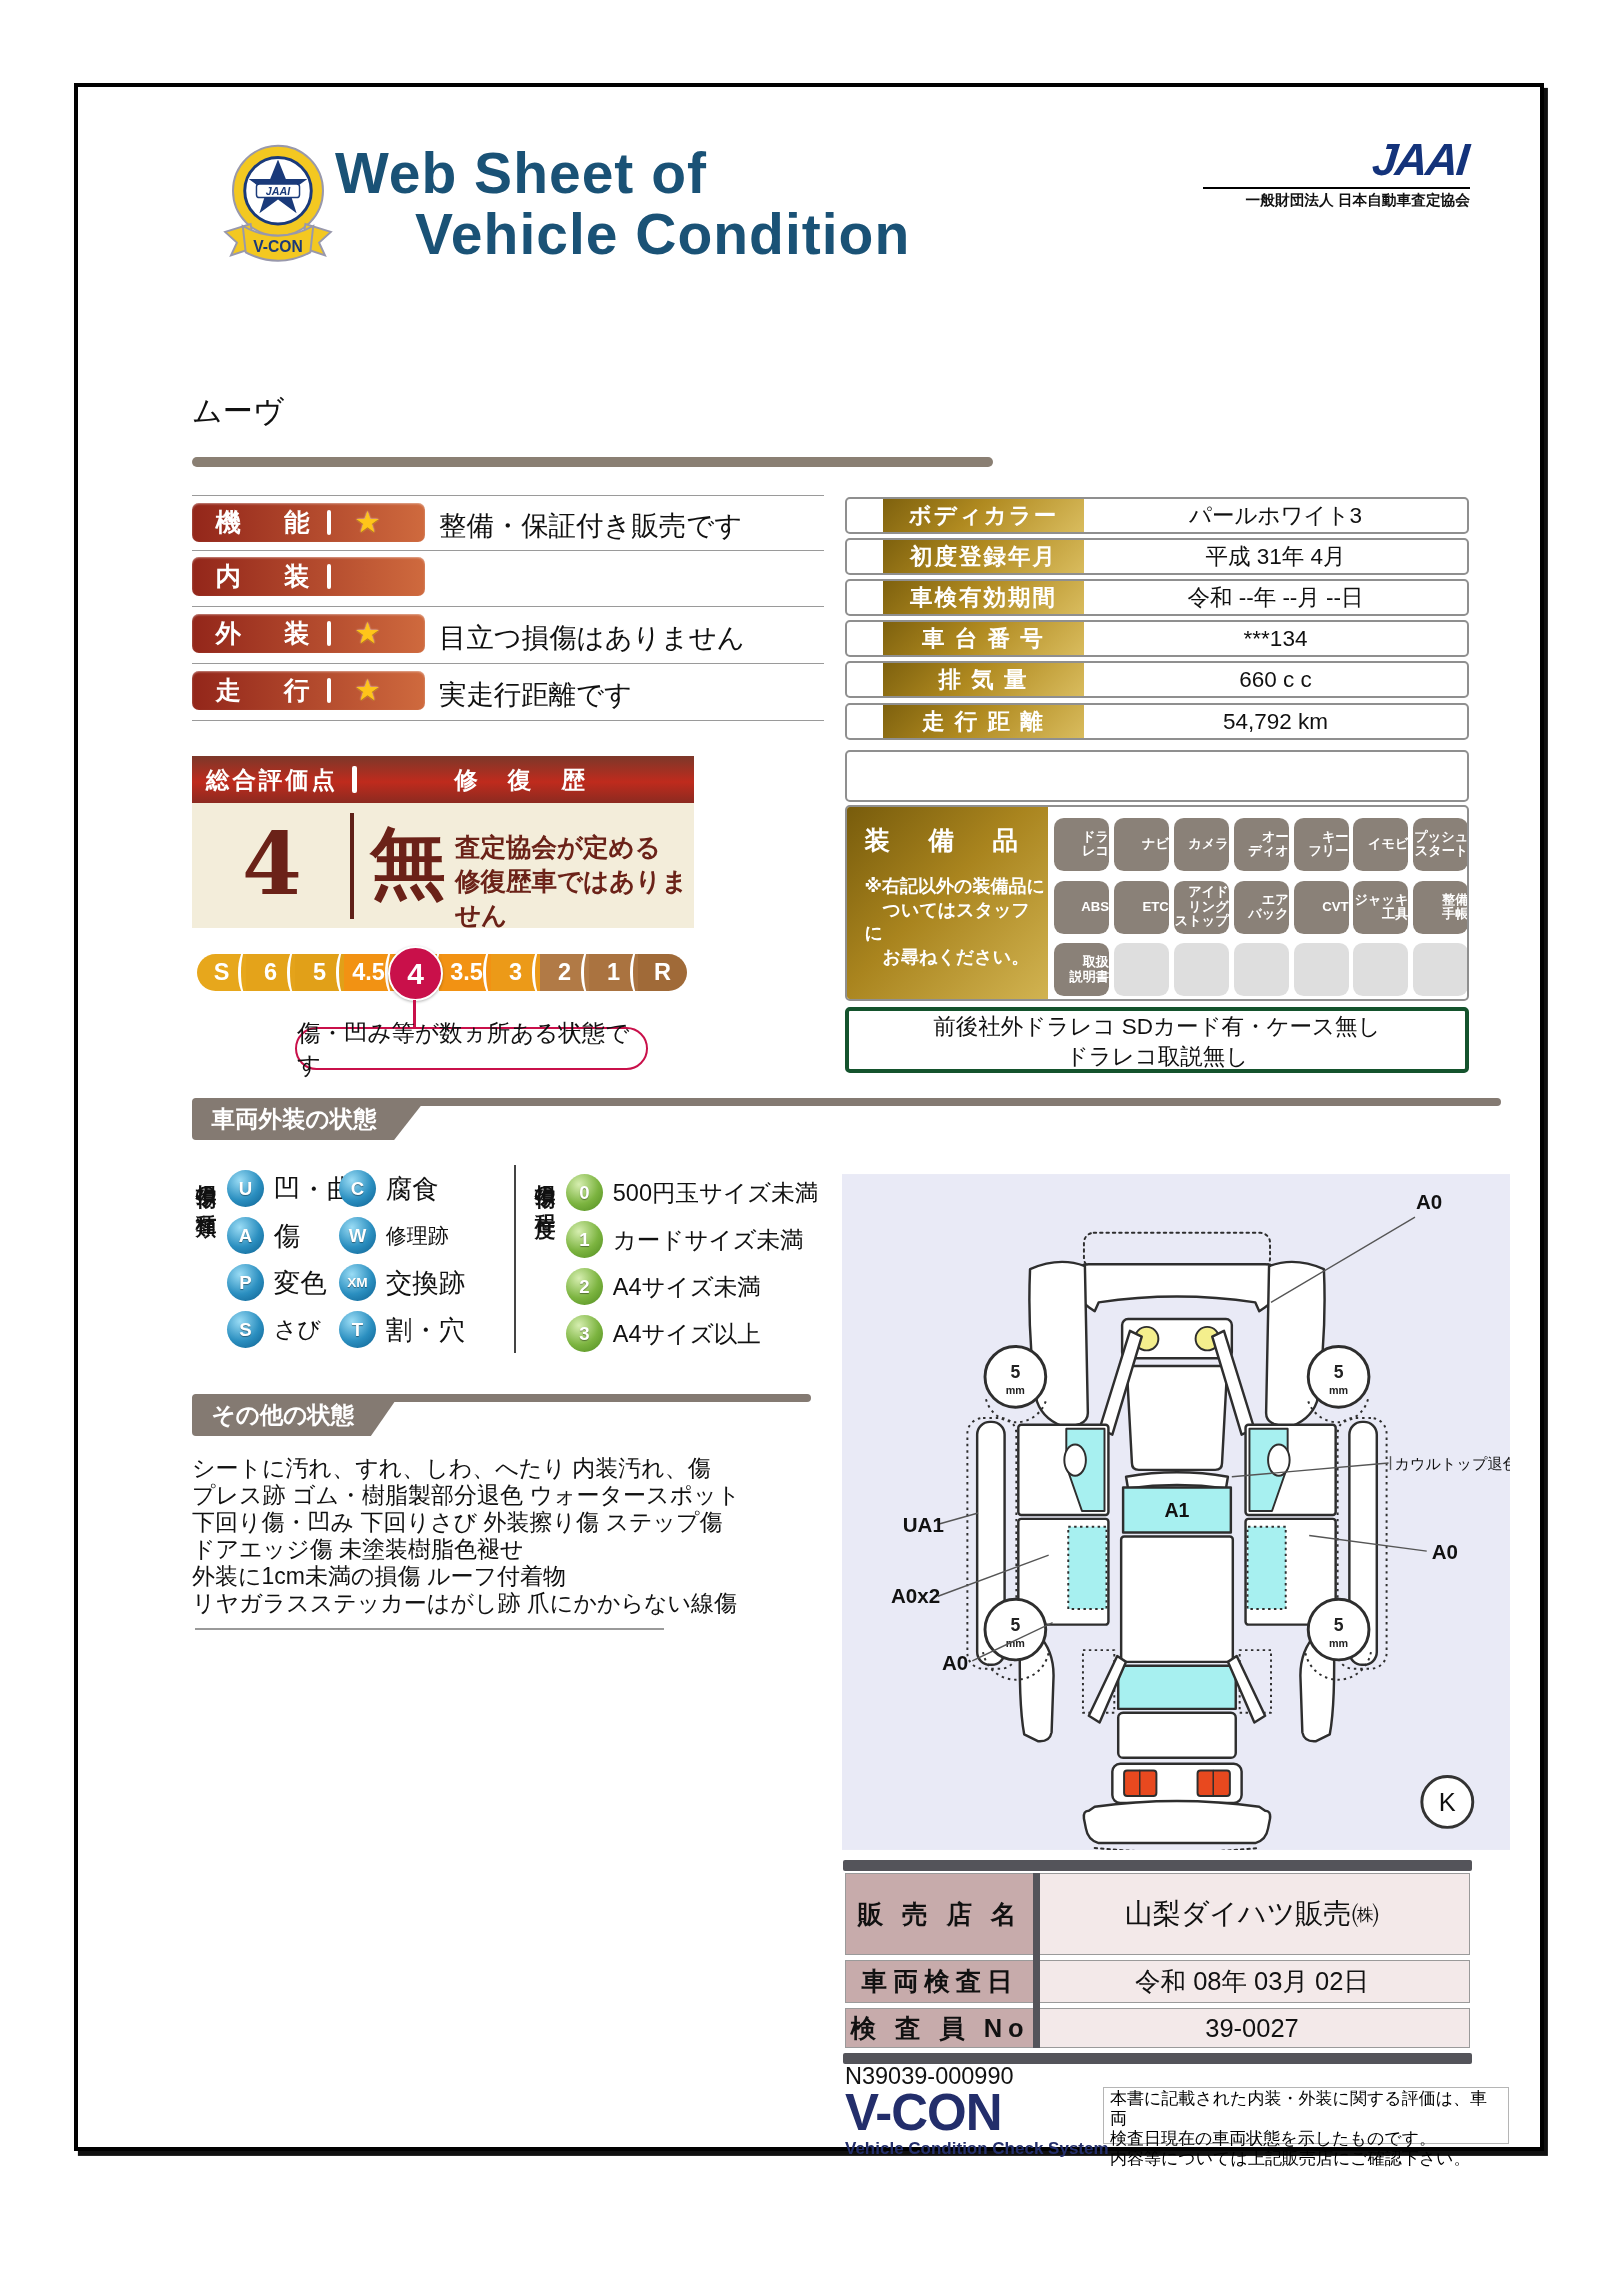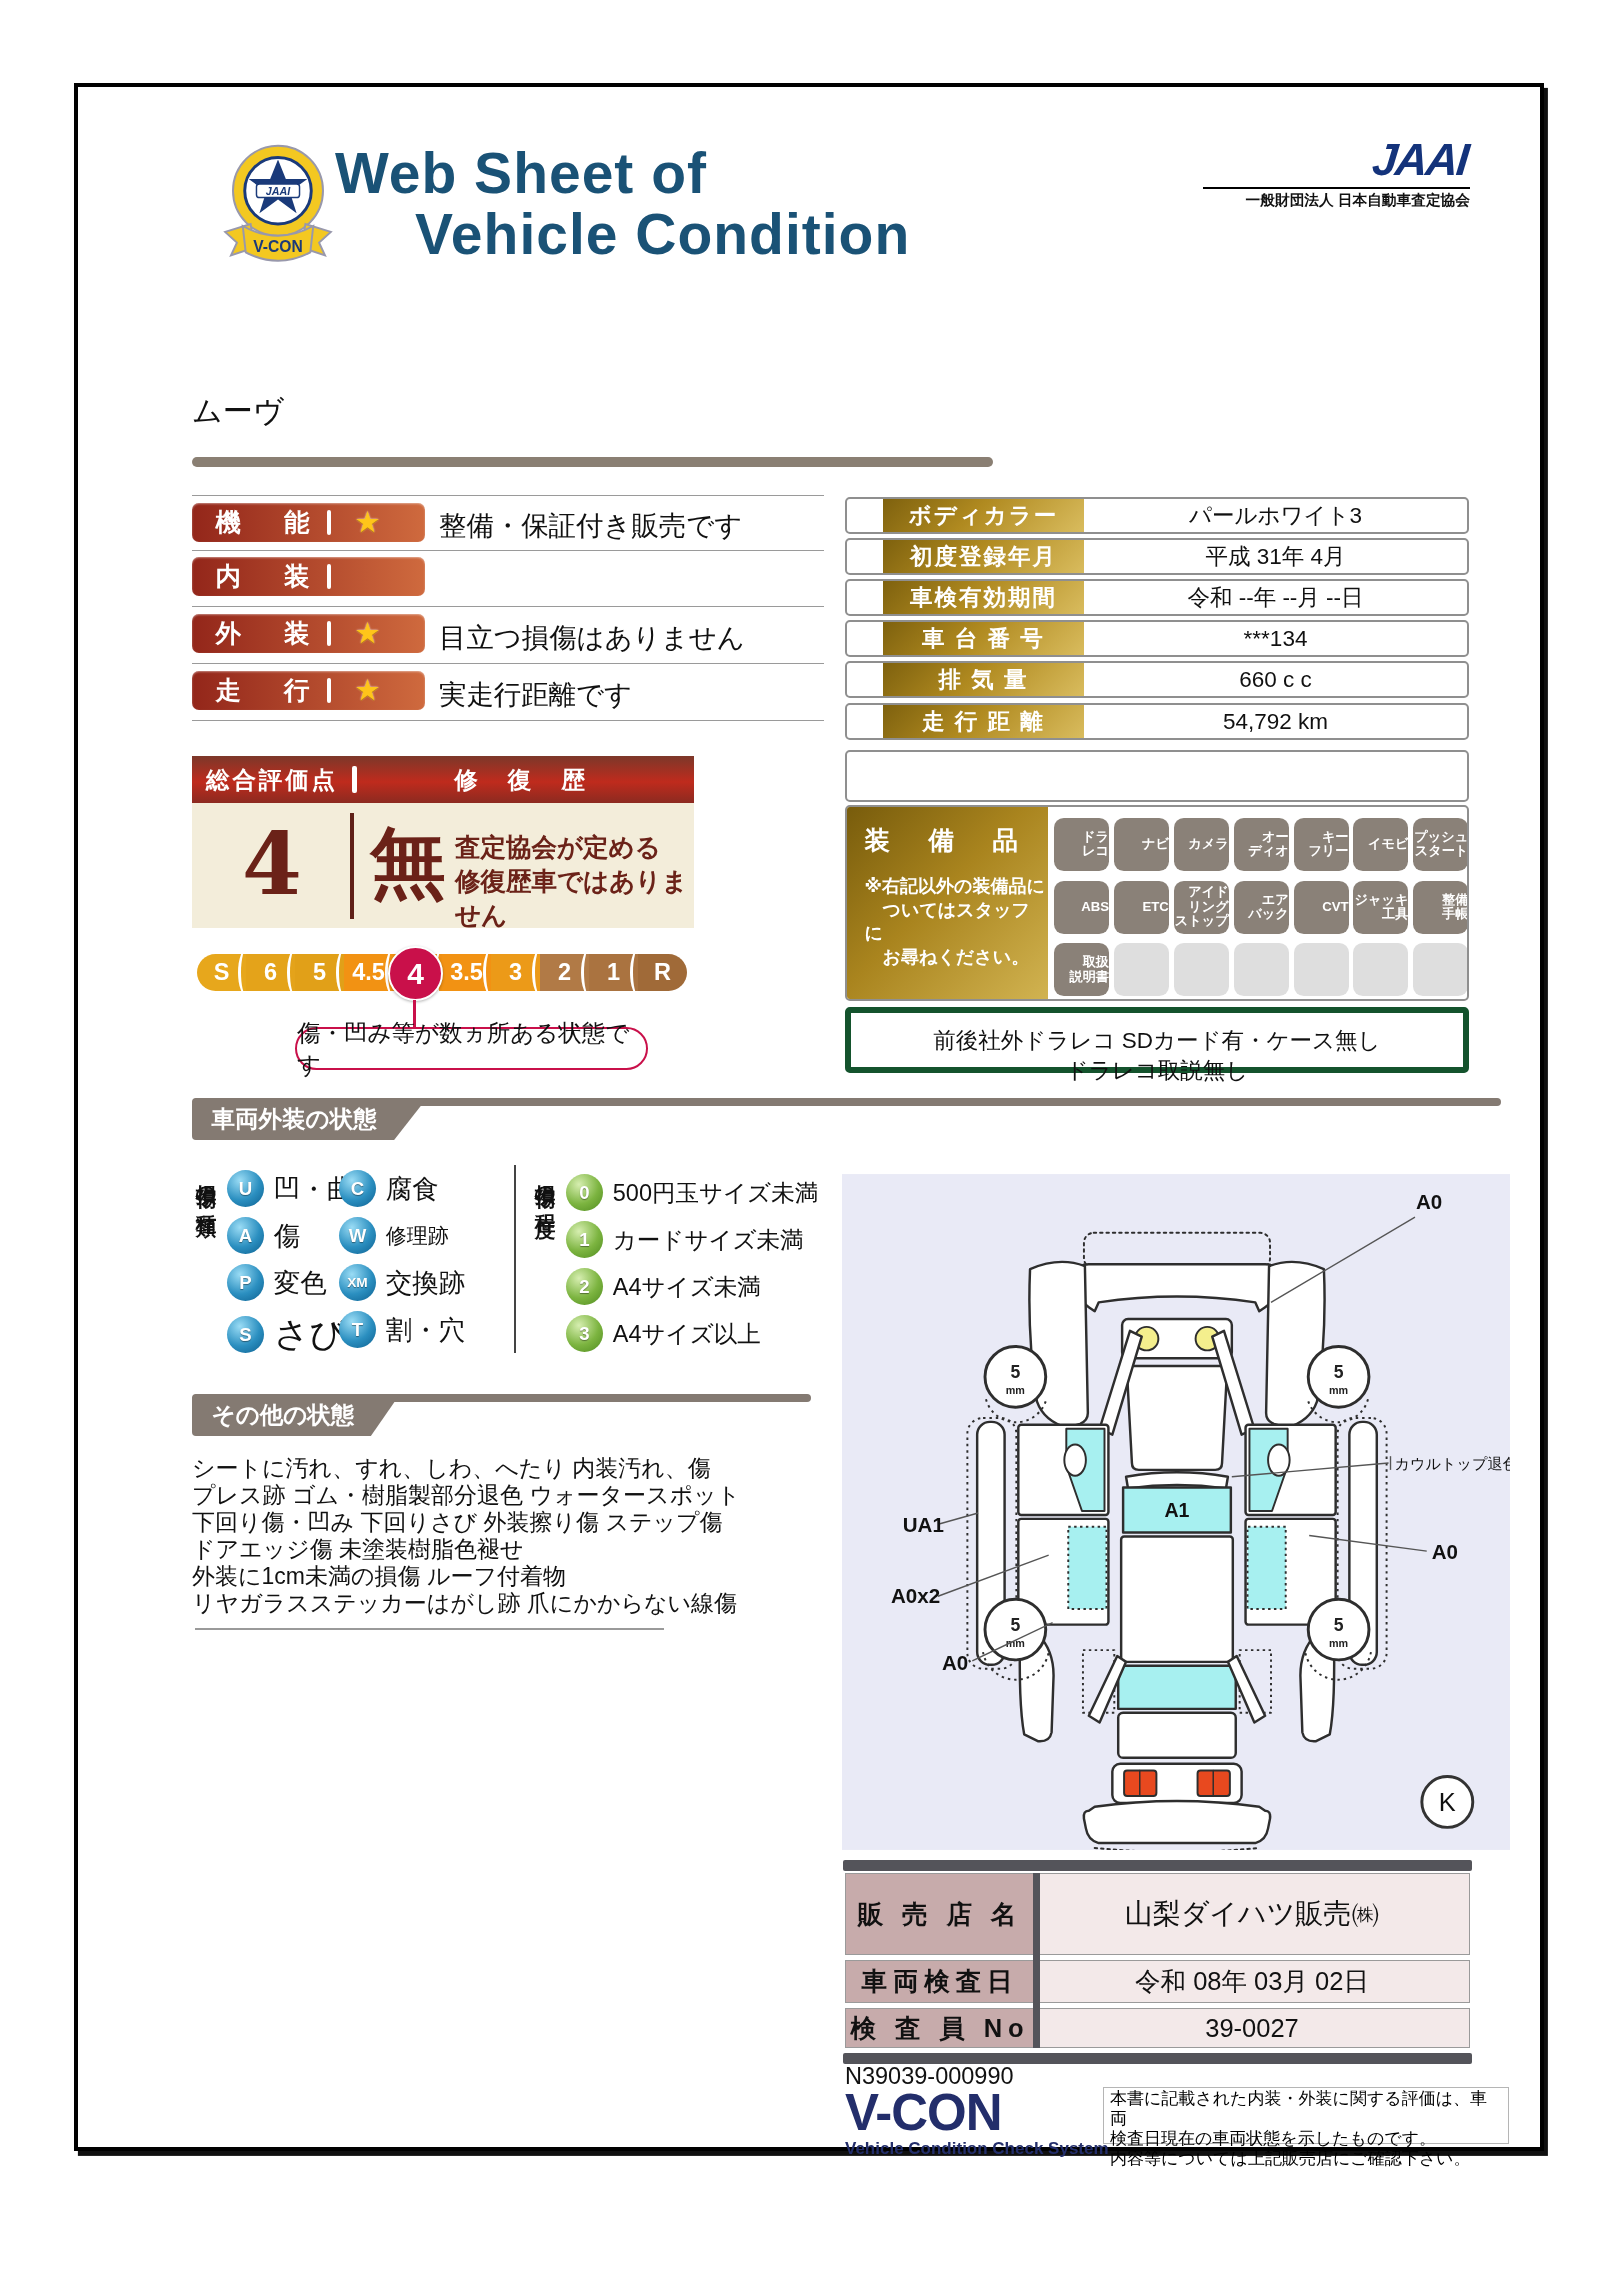--- a/index.html
+++ b/index.html
@@ -68,21 +68,21 @@
   .empty-box{left:767px;top:663px;width:624px;height:52px;border:2px solid #8f8f8f;border-radius:4.9px;box-sizing:border-box;background:#fff;}
 
   
   .equip-wrap{left:767px;top:718px;width:624px;height:196px;border:2px solid #8f8f8f;border-radius:4.9px;box-sizing:border-box;background:#fff;overflow:hidden;}
   .equip-gold{position:absolute;left:0;top:0;width:201px;height:196px;background:linear-gradient(135deg,#785c0c,#a9841e 45%,#d2b452);color:#fff;box-sizing:border-box;padding:15.7px 0 0 17.6px;}
   .equip-title{font-size:25.5px;font-weight:bold;letter-spacing:15.7px;}
   .equip-note{margin-top:17.6px;font-size:18px;font-weight:bold;line-height:23.5px;}
   .equip-grid{position:absolute;left:207px;top:10.8px;display:grid;grid-template-columns:repeat(7,55px);grid-auto-rows:53px;gap:9.8px 4.9px;}
   .badge{border-radius:9.8px;background:#8a8178;color:#fff;display:flex;flex-direction:column;align-items:flex-end;justify-content:center;font-size:13.2px;font-weight:bold;line-height:1.1;text-align:center;}
   .badge.empty{background:#dedede;}
-  .equip-notes{left:767px;top:920px;width:624px;height:66px;border:6px solid #14532d;border-radius:4.9px;box-sizing:border-box;background:#fff;text-align:center;font-size:22.5px;color:#111;line-height:30px;padding-top:13px;}
+  .equip-notes{left:767px;top:920px;width:624px;height:66px;border:4px solid #14532d;border-radius:4.9px;box-sizing:border-box;background:#fff;text-align:center;font-size:22.5px;color:#111;line-height:30px;padding-top:1px;}
 
   
   .diagram{left:764px;top:1087px;width:668px;height:676px;}
 
   
   .dk-bar{left:765px;width:629px;height:10.8px;background:#54545a;border-radius:2px;}
   .dk-row{position:absolute;left:767px;width:625px;display:flex;}
   .dk-label{width:190px;flex:none;background:#c7abab;border:1px solid #9a9a9a;box-sizing:border-box;display:flex;align-items:center;justify-content:center;font-size:25.5px;font-weight:600;color:#111;letter-spacing:5.9px;}
   .dk-value{flex:1;background:#f3e9e9;border:1px solid #9a9a9a;border-left:none;box-sizing:border-box;display:flex;align-items:center;justify-content:center;color:#111;}
   .dk-vdiv{left:955px;top:1786px;width:6.9px;height:175px;background:#54545a;}
@@ -422,21 +422,21 @@
     <div class="leg-row" style="top: 1130px; left: 149px;">
       <div class="sphere blue">A</div>
       <div class="leg-label" style="font-size: 26.5px;">傷</div>
     </div>
     <div class="leg-row" style="top: 1177px; left: 149px;">
       <div class="sphere blue">P</div>
       <div class="leg-label" style="font-size: 26.5px;">変色</div>
     </div>
     <div class="leg-row" style="top: 1224px; left: 149px;">
       <div class="sphere blue">S</div>
-      <div class="leg-label" style="font-size: 35px;">さび</div>
+      <div class="leg-label" style="font-size: 23px;">さび</div>
     </div>
     <div class="leg-row" style="top: 1083px; left: 261px;">
       <div class="sphere blue">C</div>
       <div class="leg-label" style="font-size: 26.5px;">腐食</div>
     </div>
     <div class="leg-row" style="top: 1130px; left: 261px;">
       <div class="sphere blue">W</div>
       <div class="leg-label" style="font-size: 21px;">修理跡</div>
     </div>
     <div class="leg-row" style="top: 1177px; left: 261px;">

